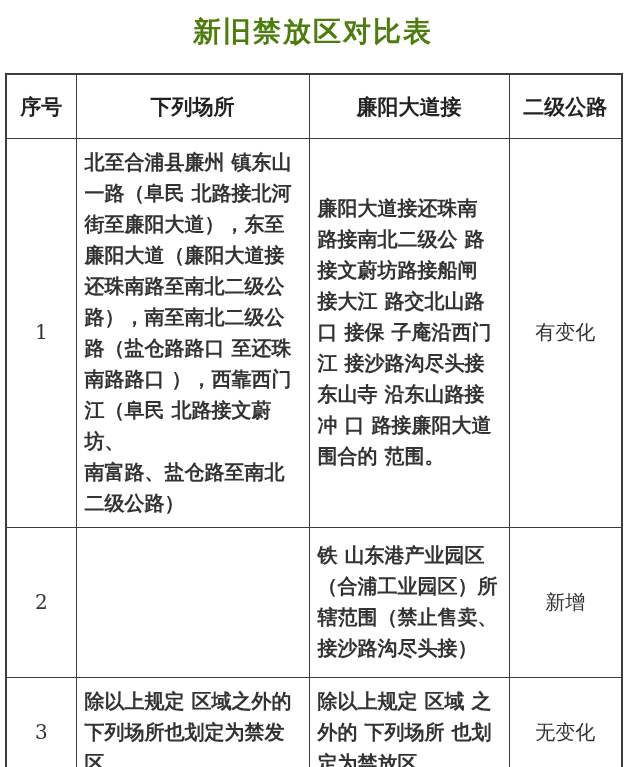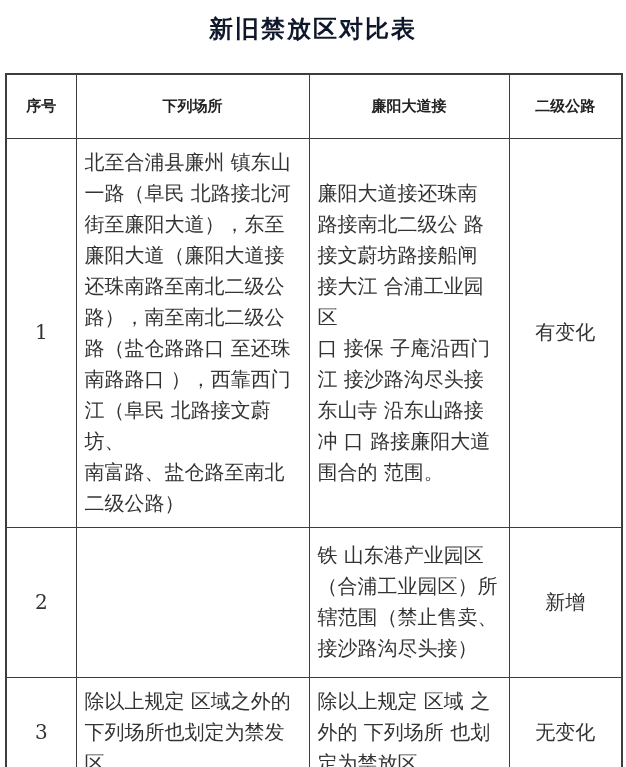--- a/index.html
+++ b/index.html
@@ -8,23 +8,23 @@
     width: 626px;
     height: 767px;
     font-family: "DejaVu Serif", "Liberation Serif", serif;
     color: #303030;
     position: relative;
     overflow: hidden;
   }
   .doc-title {
     margin-top: 13px;
     text-align: center;
-    font-size: 24px;
+    font-size: 28px;
     font-weight: bold;
-    color: #0f172a;
+    color: #4d7c0f;
     letter-spacing: 2px;
     font-family: "DejaVu Serif", "Liberation Serif", serif;
   }
   table.cmp {
     position: absolute;
     left: 5px;
     top: 73px;
     width: 616px;
     border-collapse: collapse;
     table-layout: fixed;
@@ -40,32 +40,33 @@
     line-height: 31px;
     color: #333333;
   }
   
   table.cmp { border: 2px solid #3d3d3d; }
   table.cmp th {
     font-weight: bold;
     text-align: center;
     color: #222222;
     height: 64px;
-    font-size: 15px;
+    font-size: 21px;
   }
   tr.r1 { height: 378px; }
   tr.r2 { height: 150px; }
   tr.r3 { height: 94px; }
   td.num, td.change {
     text-align: center;
   }
   td.zone {
     padding: 8px 6px 8px 8px;
     white-space: pre-line;
     text-align: left;
+    font-weight: bold;
   }
 </style>
 </head>
 <body>
 
 <div class="doc-title">新旧禁放区对比表</div>
 
 <table class="cmp">
   <colgroup>
     <col class="c-no">
@@ -91,21 +92,21 @@
 还珠南路至南北二级公
 路），南至南北二级公
 路（盐仓路路口 至还珠
 南路路口 ），西靠西门
 江（阜民 北路接文蔚坊、
 南富路、盐仓路至南北
 二级公路）</td>
       <td class="zone">廉阳大道接还珠南
 路接南北二级公 路
 接文蔚坊路接船闸
-接大江 合浦工业园区
+接大江 路交北山路
 口 接保 子庵沿西门
 江 接沙路沟尽头接
 东山寺 沿东山路接
 冲 口 路接廉阳大道
 围合的 范围。</td>
       <td class="change">有变化</td>
     </tr>
     <tr class="r2">
       <td class="num">2</td>
       <td class="zone"></td>

